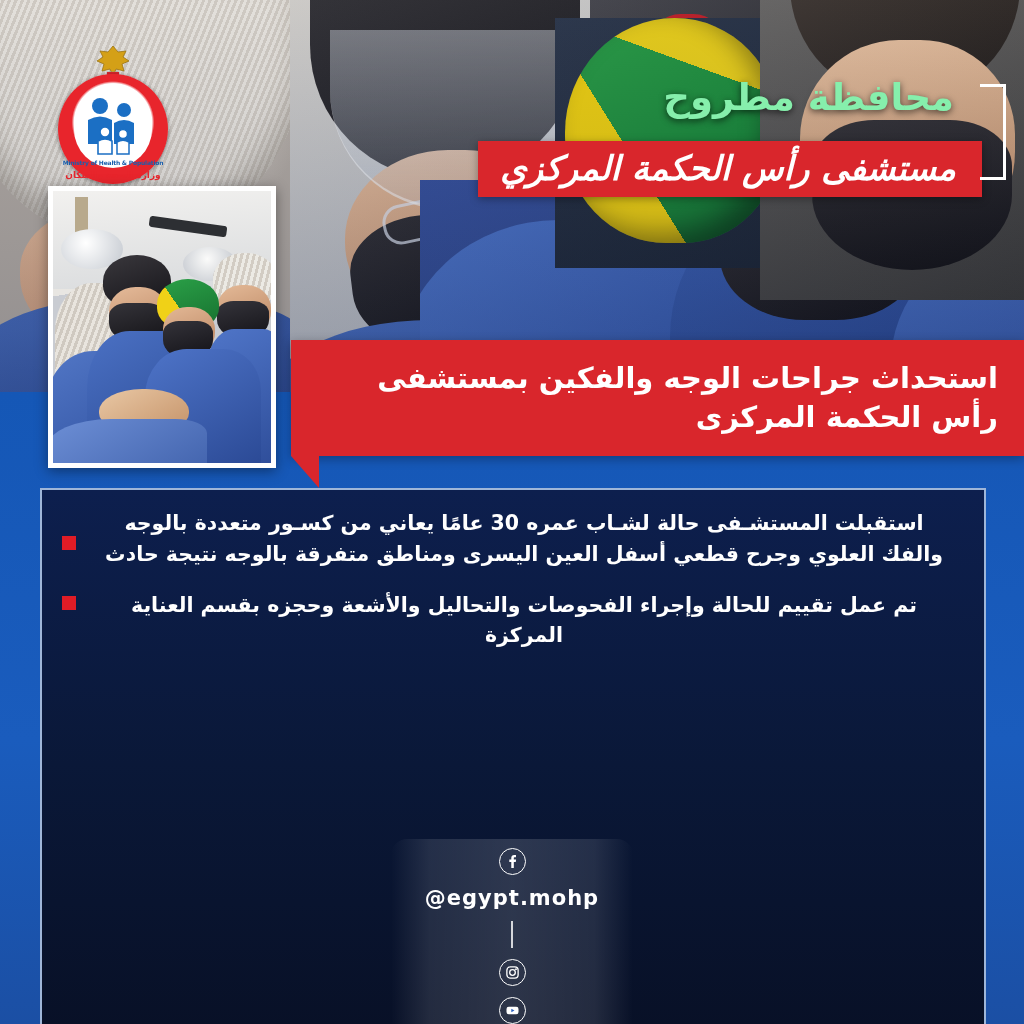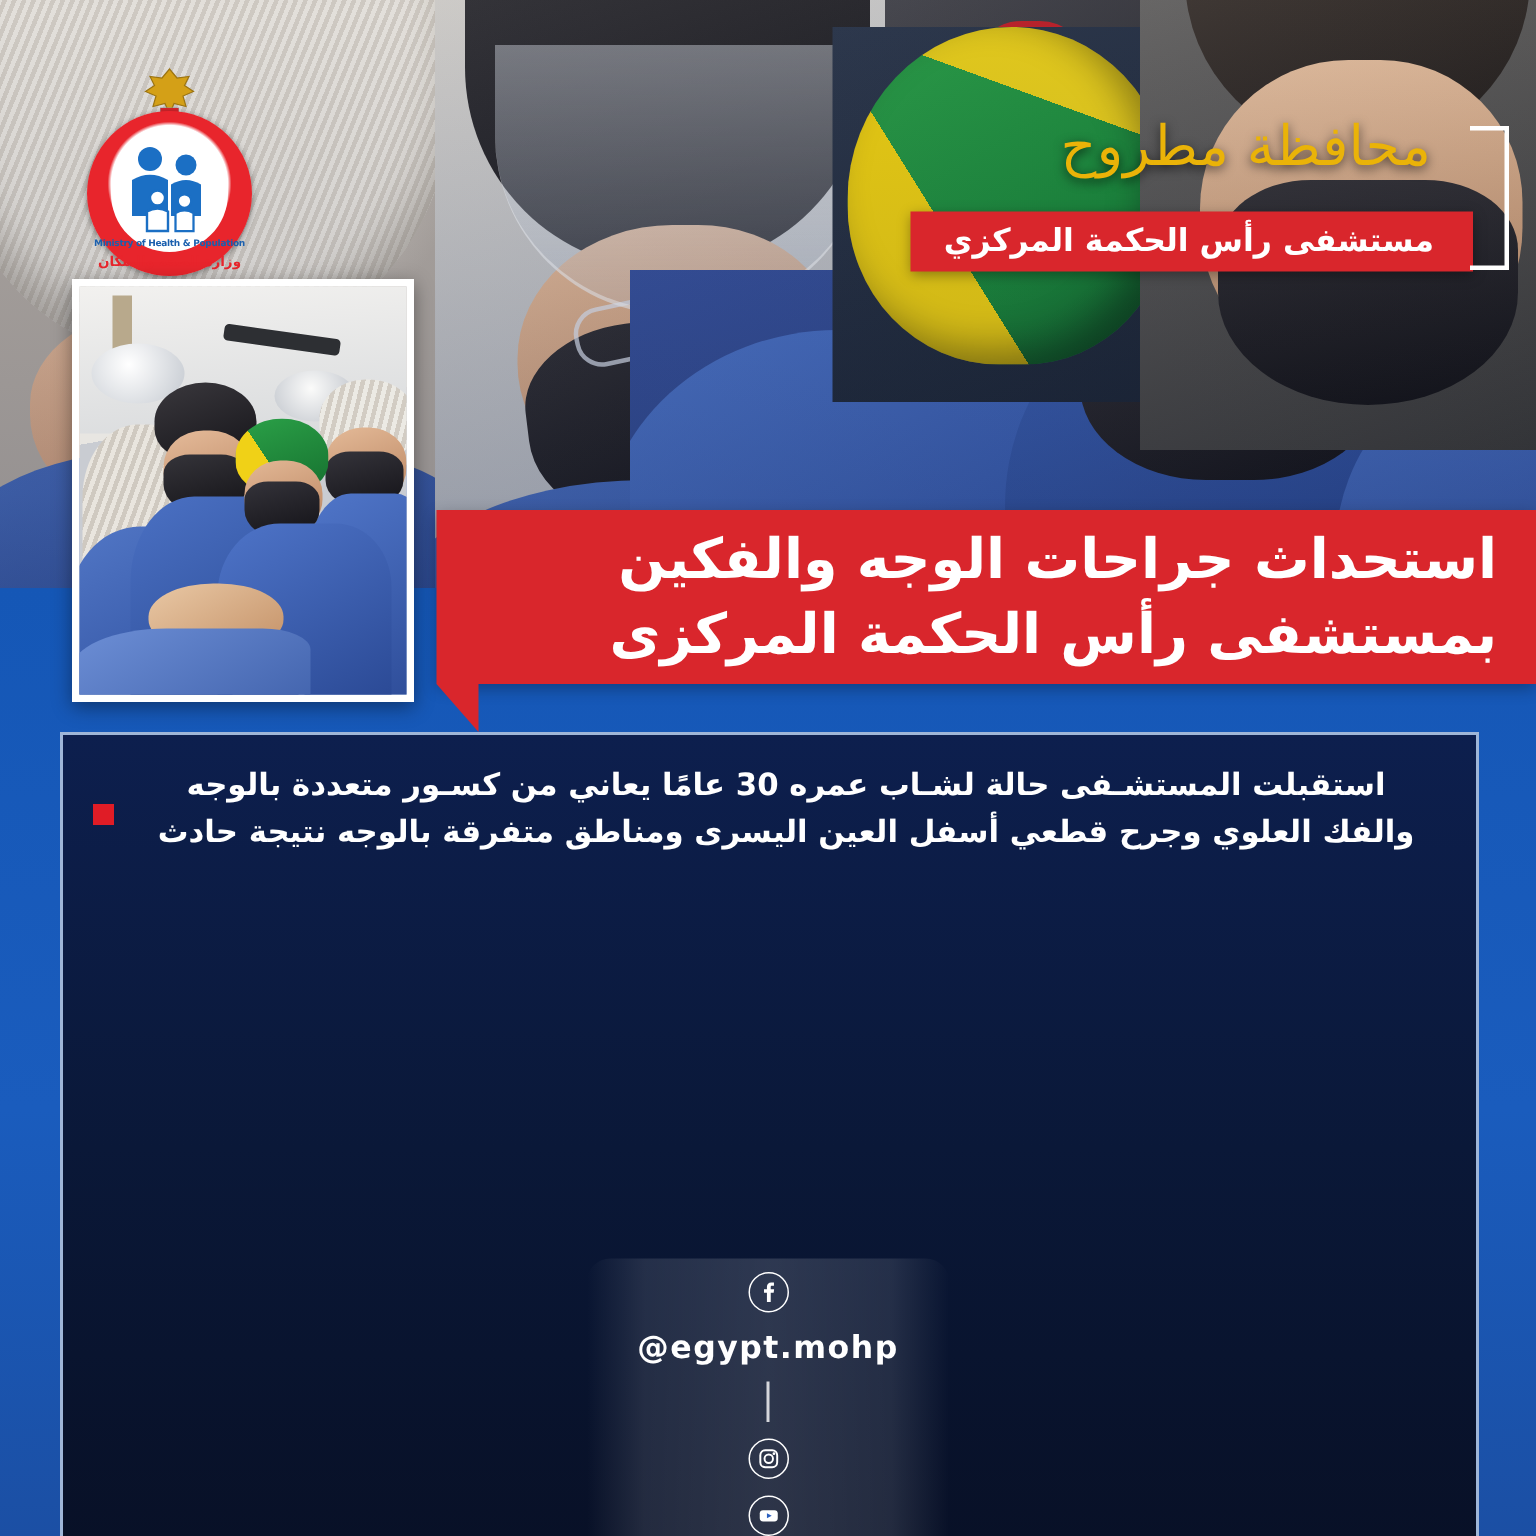--- a/index.html
+++ b/index.html
@@ -176,36 +176,36 @@
     border-radius:36% 30% 0 0; background:linear-gradient(150deg,#5076c9,#2a4893);}
   .inset .drape{ position:absolute; left:-6px; top:228px; width:160px; height:70px;
     background:linear-gradient(150deg,#6d8fd6,#3d5ea8); border-radius:40% 20% 0 0;}
   .inset .blood{ position:absolute; left:84px; top:236px; width:66px; height:26px;
     border-radius:46%; background:linear-gradient(120deg,#a8202a,#6e1219);}
   .inset .hands{ position:absolute; left:46px; top:198px; width:90px; height:46px;
     border-radius:48%; background:linear-gradient(150deg,#e9c8a5,#c49167);}
 
   
   .gov-title{ position:absolute; right:70px; top:76px;
-    color:#eab308; font-size:37px; font-weight:normal; letter-spacing:0;
+    color:#86efac; font-size:37px; font-weight:bold; letter-spacing:0;
     text-shadow:0 2px 7px rgba(0,0,0,.65);}
   .hosp-band{ position:absolute; right:42px; top:141px;
     background:#d9262c; color:#ffffff;
-    padding:7px 26px 9px 22px; font-size:21px; font-weight:bold;
-    box-shadow:0 2px 8px rgba(0,0,0,.35);}
+    padding:7px 26px 9px 22px; font-size:34px; font-weight:bold;
+    box-shadow:0 2px 8px rgba(0,0,0,.35);font-style:italic;}
   .bracket{ position:absolute; right:18px; top:84px; width:26px; height:96px;
     border:3px solid #ffffff; border-left:none; }
 
   
   .title-banner{ position:absolute; left:291px; top:340px; width:733px; height:116px;
     background:#d9262c; color:#ffffff;
     display:flex; align-items:center; justify-content:flex-start;
     padding:0 26px 0 20px;
     box-shadow:0 3px 10px rgba(0,0,0,.3);}
-  .title-banner .tt{ font-size:37px; font-weight:bold; line-height:1.36; width:100%;}
+  .title-banner .tt{ font-size:29px; font-weight:bold; line-height:1.36; width:100%;}
   .banner-tail{ position:absolute; left:291px; top:456px;
     width:0; height:0; border-left:28px solid transparent;
     border-right:0 solid transparent; border-top:32px solid #d9262c;}
 
   
   .body-panel{ position:absolute; left:40px; top:488px; width:946px; height:554px;
     background:linear-gradient(180deg,#0d1f4e 0%,#0a1838 50%,#081026 100%);
     border:2px solid #9fb6d8; }
   .bullets{ position:absolute; inset:0; padding:18px 34px 10px 56px; }
   .bullet{ position:relative; margin-bottom:20px; }
@@ -332,20 +332,24 @@
     <div class="tt">استحداث جراحات الوجه والفكين بمستشفى رأس الحكمة المركزى</div>
   </div>
   <div class="banner-tail"></div>
 
   <div class="body-panel">
     <div class="bullets">
       <div class="bullet b1">
         <span class="mk"></span>
         <div class="txt">استقبلت المستشـفى حالة لشـاب عمره 30 عامًا يعاني من كسـور متعددة بالوجه والفك العلوي وجرح قطعي أسفل العين اليسرى ومناطق متفرقة بالوجه نتيجة حادث</div>
       </div>
+      <div class="bullet b2">
+        <span class="mk"></span>
+        <div class="txt">تم عمل تقييم للحالة وإجراء الفحوصات والتحاليل والأشعة وحجزه بقسم العناية المركزة</div>
+      </div>
     </div>
   </div>
 
   <div class="footer">
     <div class="pill">
       <span class="ic">
         <svg width="15" height="15" viewBox="0 0 16 16">
             <path d="M10.2 3.4h1.5V1.1C11.4 1 10.6 1 9.8 1 7.9 1 6.7 2.1 6.7 4.1v1.7H4.6v2.6h2.1V15h2.7V8.4h2.1l.3-2.6H9.4V4.4c0-.7.2-1 1-1z" fill="#fff"></path>
           </svg>
       </span>

